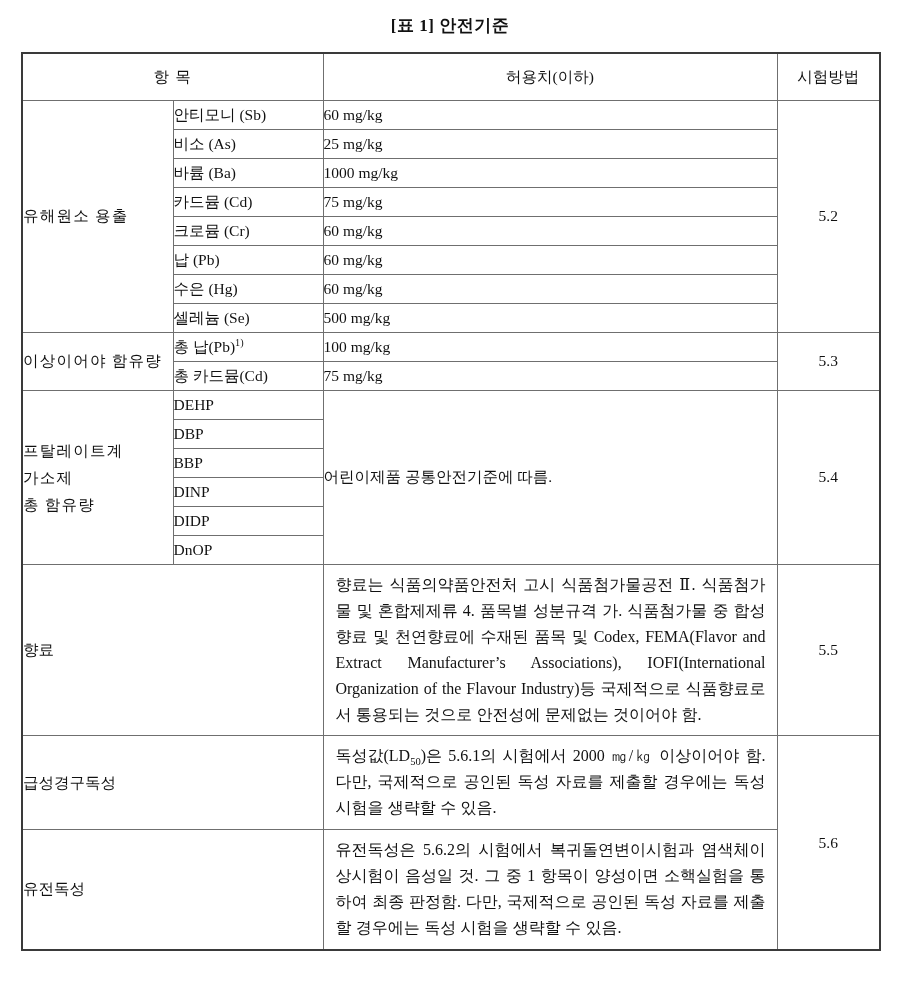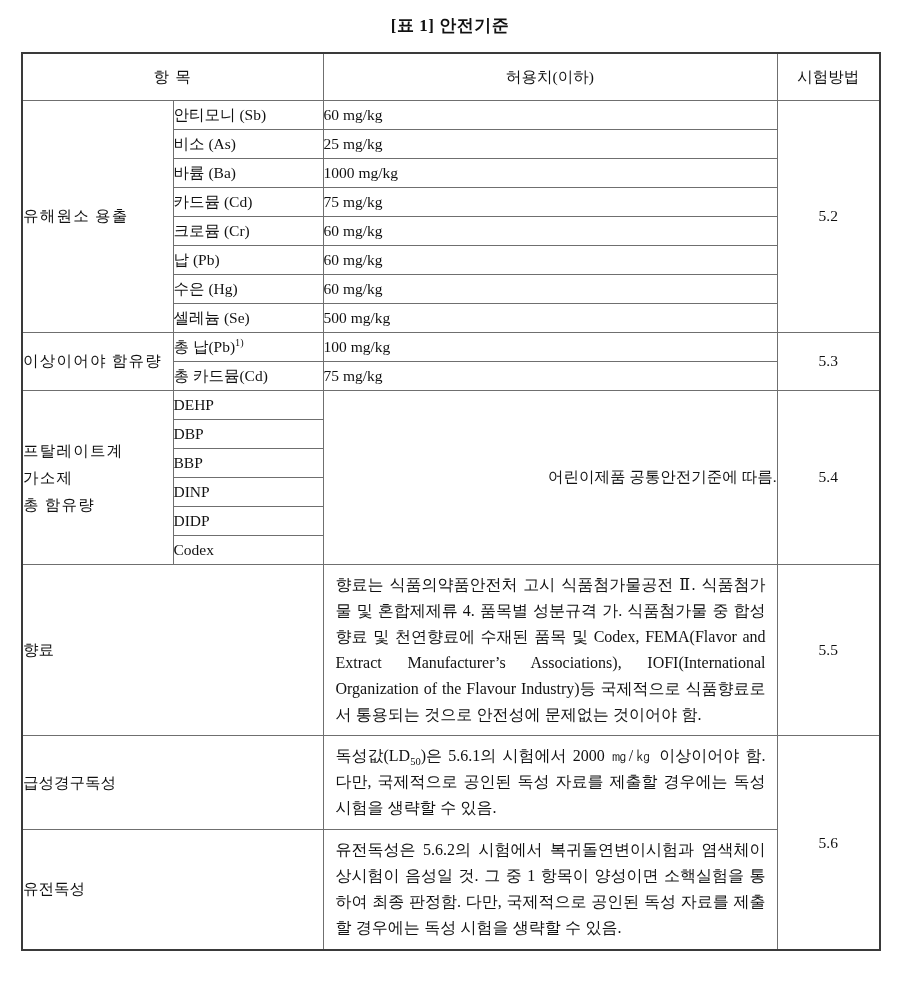--- a/index.html
+++ b/index.html
@@ -54,21 +54,21 @@
     font-size: 15.5px;
     line-height: 1.55;
   }
 
   
   .c1 { width: 151px; }
   .c2 { width: 150px; }
   .c3 { width: 454px; }
   .c4 { width: 103px; }
 
-  .ctr   { text-align: right; margin-top: 8px; }
+  .ctr   { text-align: left; margin-top: 8px; }
 
   
   .hdr td {
     height: 46px;
     text-align: center;
     font-size: 16px;
     border-bottom: 2px solid #3a3a3a;
   }
 
   
@@ -183,21 +183,21 @@
       <tr>
         <td class="rowcell">BBP</td>
       </tr>
       <tr>
         <td class="rowcell">DINP</td>
       </tr>
       <tr>
         <td class="rowcell">DIDP</td>
       </tr>
       <tr>
-        <td class="rowcell">Codex</td>
+        <td class="rowcell">DnOP</td>
       </tr>
 
       <tr class="blk-top">
         <td colspan="2" class="grouplbl">향료</td>
         <td>
           <span class="para">향료는 식품의약품안전처 고시 식품첨가물공전 Ⅱ. 식품첨가물 및 혼합제제류 4. 품목별 성분규격 가. 식품첨가물 중 합성향료 및 천연향료에 수재된 품목 및 Codex, FEMA(Flavor and Extract Manufacturer’s Associations), IOFI(International Organization of the Flavour Industry)등 국제적으로 식품향료로서 통용되는 것으로 안전성에 문제없는 것이어야 함.</span>
         </td>
         <td class="method">5.5</td>
       </tr>
 

